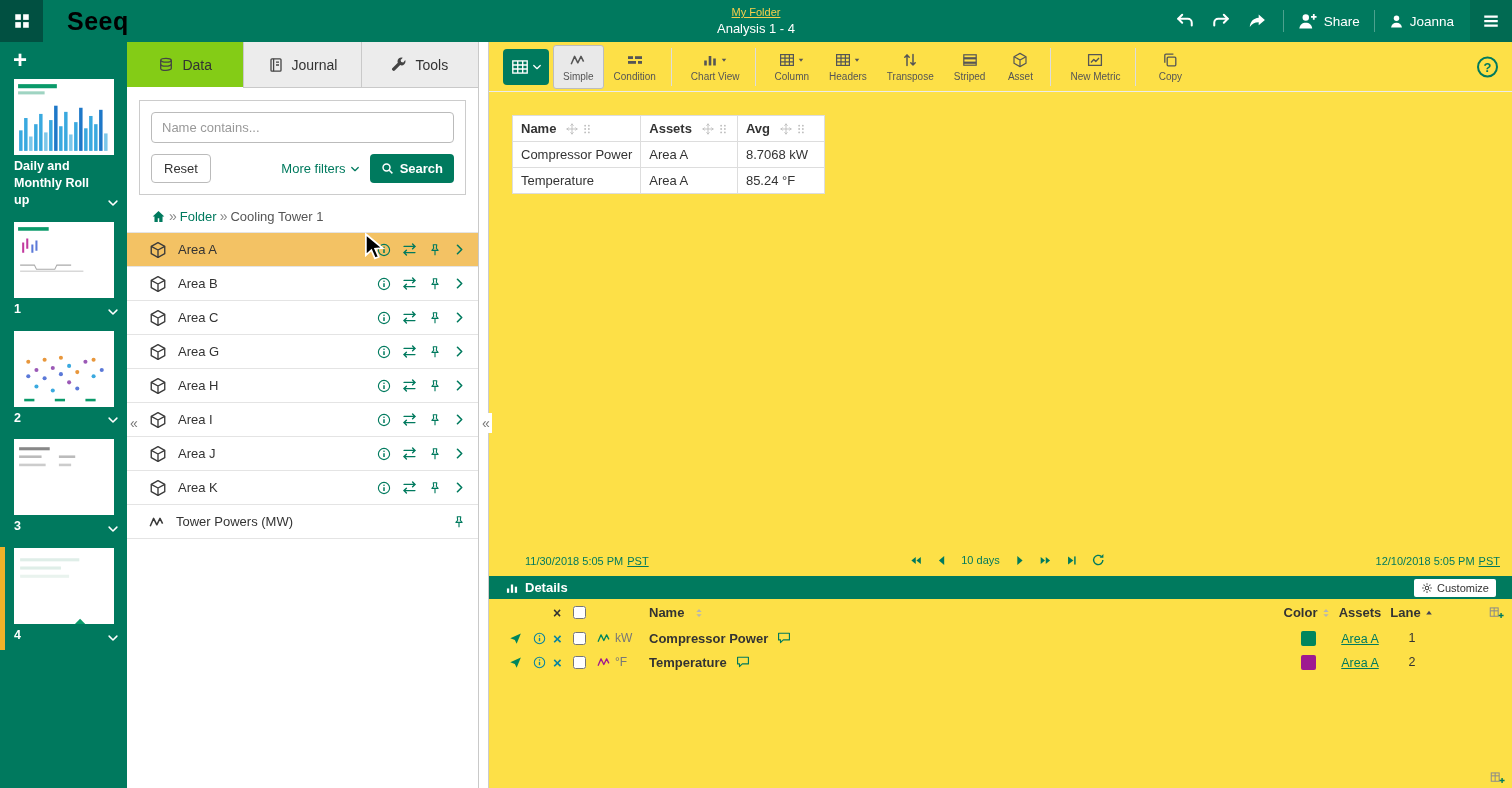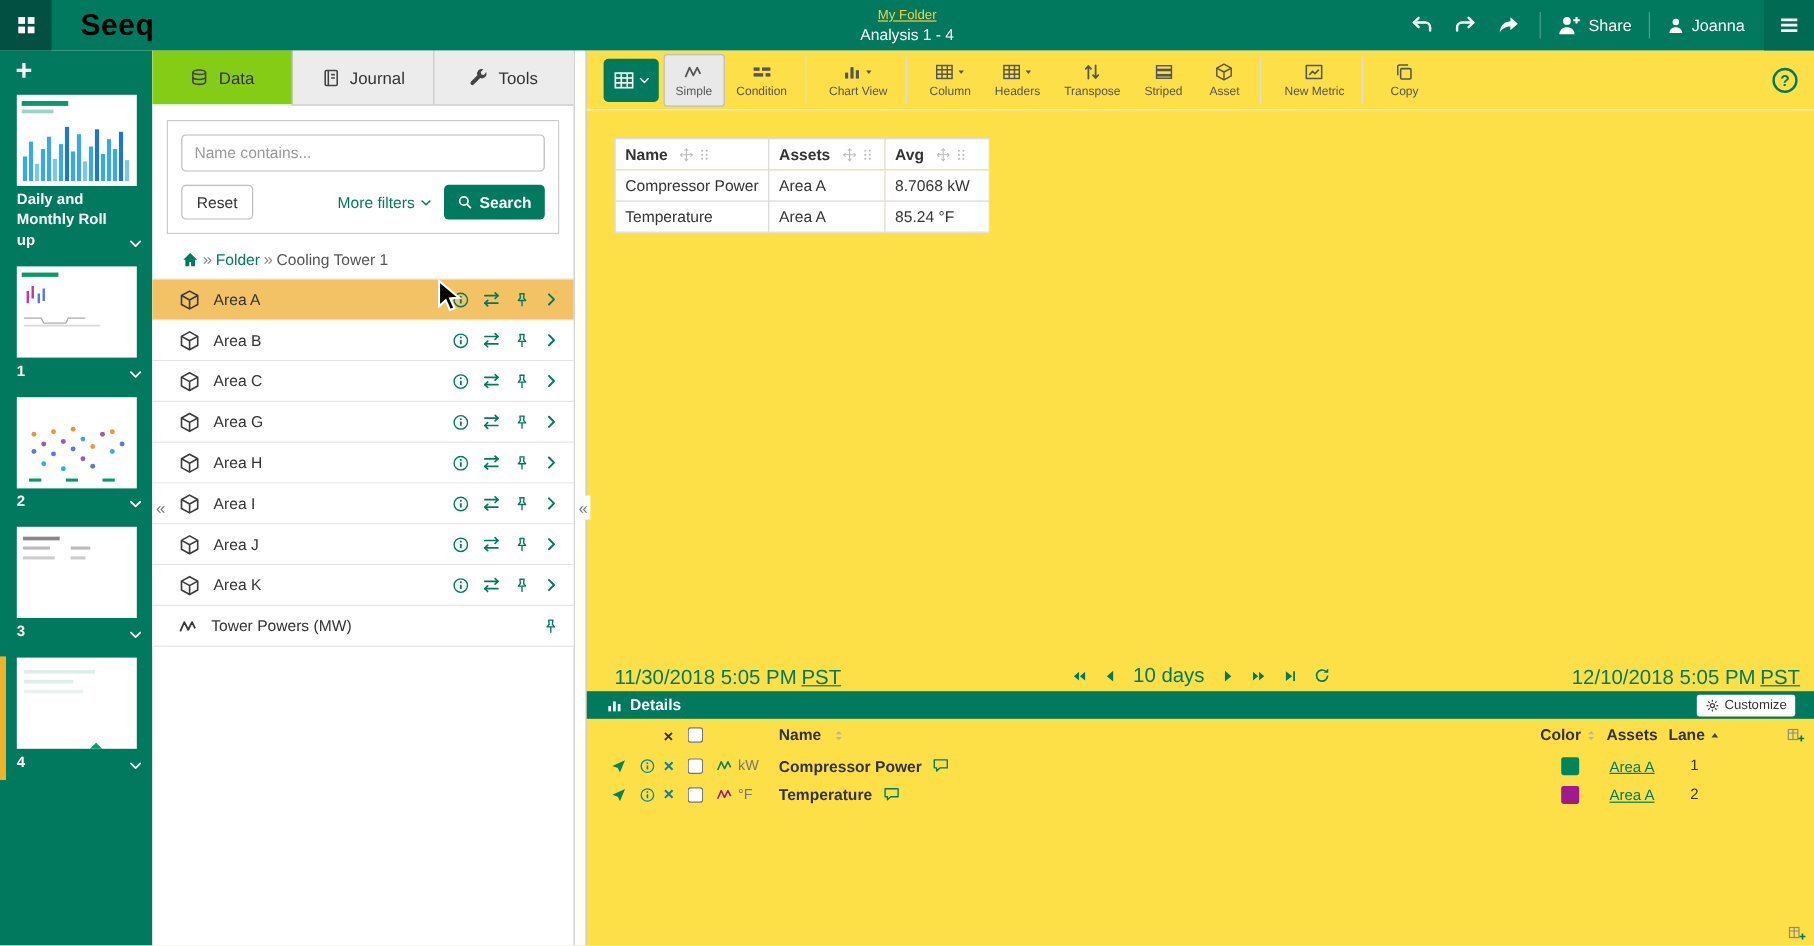--- a/index.html
+++ b/index.html
@@ -85,21 +85,21 @@
   .tool-sep{width:1px;background:#ddd;height:38px;margin:0 5px;align-self:center}
   .help-btn{position:absolute;right:14px;top:50%;transform:translateY(-50%);width:21px;height:21px;border-radius:50%;border:2px solid #007a5e;color:#007a5e;font-weight:bold;font-size:13px;display:flex;align-items:center;justify-content:center}
 
   .summary-table{border-collapse:collapse;margin:23px 0 0 23px;font-size:13px}
   .summary-table th,.summary-table td{border:1px solid #ddd;padding:3px 8px;text-align:left;height:26px;background:#fff}
   .summary-table th{font-weight:bold}
   .th-inner{display:flex;align-items:center}
   .th-icons{display:flex;align-items:center;gap:3px;color:#bcbcbc;margin-left:10px}
   .col-name{min-width:106px}.col-assets{min-width:80px}.col-avg{min-width:87px}
 
-  .range-bar{position:absolute;top:510px;left:0;right:0;height:22px;color:#007a5e;font-size:17px}
+  .range-bar{position:absolute;top:510px;left:13px;right:0;height:22px;color:#007a5e;font-size:11px}
   .range-start{position:absolute;left:23px;top:3px;display:flex;gap:4px;align-items:center}
   .range-end{position:absolute;right:12px;top:3px;display:flex;gap:4px;align-items:center}
   .range-center{position:absolute;left:50%;top:1px;transform:translateX(-50%);display:flex;align-items:center;gap:13px}
   .range-tz{text-decoration:underline}
   .range-ctl{color:#007a5e;display:flex}
   .range-duration{color:#007a5e}
 
   .details-bar{position:absolute;top:534px;left:0;right:0;height:23px;background:#007a5e;color:#fff;display:flex;align-items:center;padding:0 16px;font-size:13px;font-weight:bold}
   .details-bar .bar-ic{color:#fff;display:flex}
   .details-title{margin-left:6px;color:#fff}

